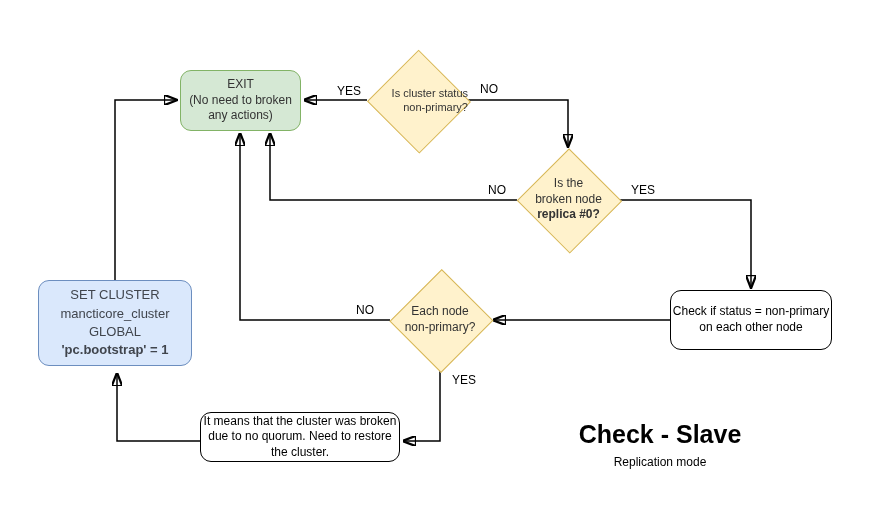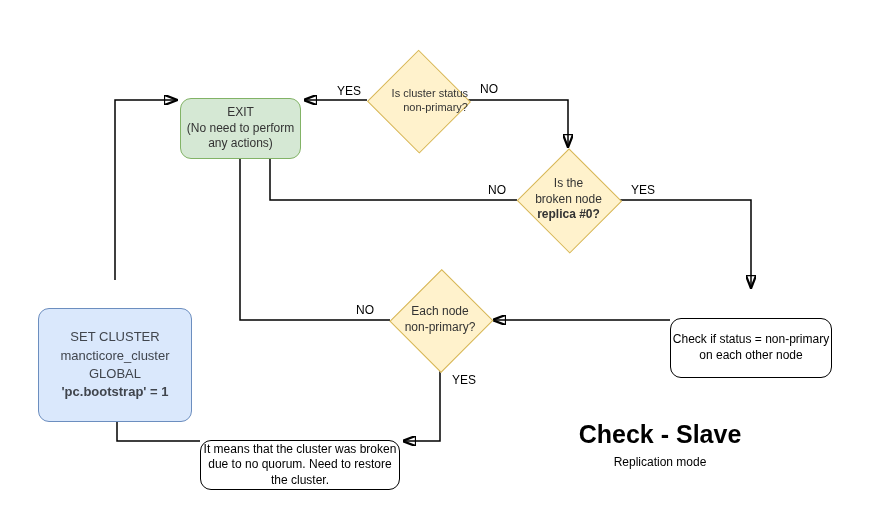--- a/index.html
+++ b/index.html
@@ -27,21 +27,20 @@
   }
   .node {
     position: absolute;
     box-sizing: border-box;
     display: flex;
     flex-direction: column;
     align-items: center;
     justify-content: center;
     text-align: center;
     line-height: 1.3;
-    margin-top: 28px;
   }
   .rounded-box {
     border-radius: 11px;
   }
   .exit-box {
     background: var(--exit-fill, #d5e8d4);
     border: 1.5px solid var(--exit-border, #82b366);
     color: #333333;
     font-size: 12px;
   }
@@ -126,21 +125,21 @@
     <path d="M 620 200 L 751 200 L 751 287" marker-end="url(#arrow)"></path>
     <path d="M 670 320 L 494 320" marker-end="url(#arrow)"></path>
     <path d="M 390 320 L 240 320 L 240 134" marker-end="url(#arrow)"></path>
     <path d="M 440 370 L 440 441 L 404 441" marker-end="url(#arrow)"></path>
     <path d="M 200 441 L 117 441 L 117 374" marker-end="url(#arrow)"></path>
     <path d="M 115 280 L 115 100 L 176 100" marker-end="url(#arrow)"></path>
   </svg>
 
   <div class="node rounded-box exit-box" style="left:180px; top:70px; width:121px; height:61px;">
     <div>EXIT</div>
-    <div>(No need to perform any actions)</div>
+    <div>(No need to broken any actions)</div>
   </div>
 
   <div class="diamond" style="left:367px; top:50px; width:101px; height:100px;">
     <div class="diamond-shape"></div>
     <div class="diamond-text" style="font-size:11px;align-items:flex-end;">
       <div>Is cluster status</div>
       <div>non-primary?</div>
     </div>
   </div>
 
@@ -158,21 +157,21 @@
     <div class="diamond-text">
       <div>Each node</div>
       <div>non-primary?</div>
     </div>
   </div>
 
   <div class="node rounded-box white-box" style="left:670px; top:290px; width:162px; height:60px;">
     <div>Check if status = non-primary on each other node</div>
   </div>
 
-  <div class="node rounded-box set-box" style="left:38px; top:280px; width:154px; height:114px;">
+  <div class="node rounded-box set-box" style="left:38px; top:280px; width:154px; height:86px;">
     <div>SET CLUSTER</div>
     <div>mancticore_cluster</div>
     <div>GLOBAL</div>
     <div class="bold">'pc.bootstrap' = 1</div>
   </div>
 
   <div class="node rounded-box white-box" style="left:200px; top:412px; width:200px; height:50px;">
     <div>It means that the cluster was broken due to no quorum. Need to restore the cluster.</div>
   </div>
 

